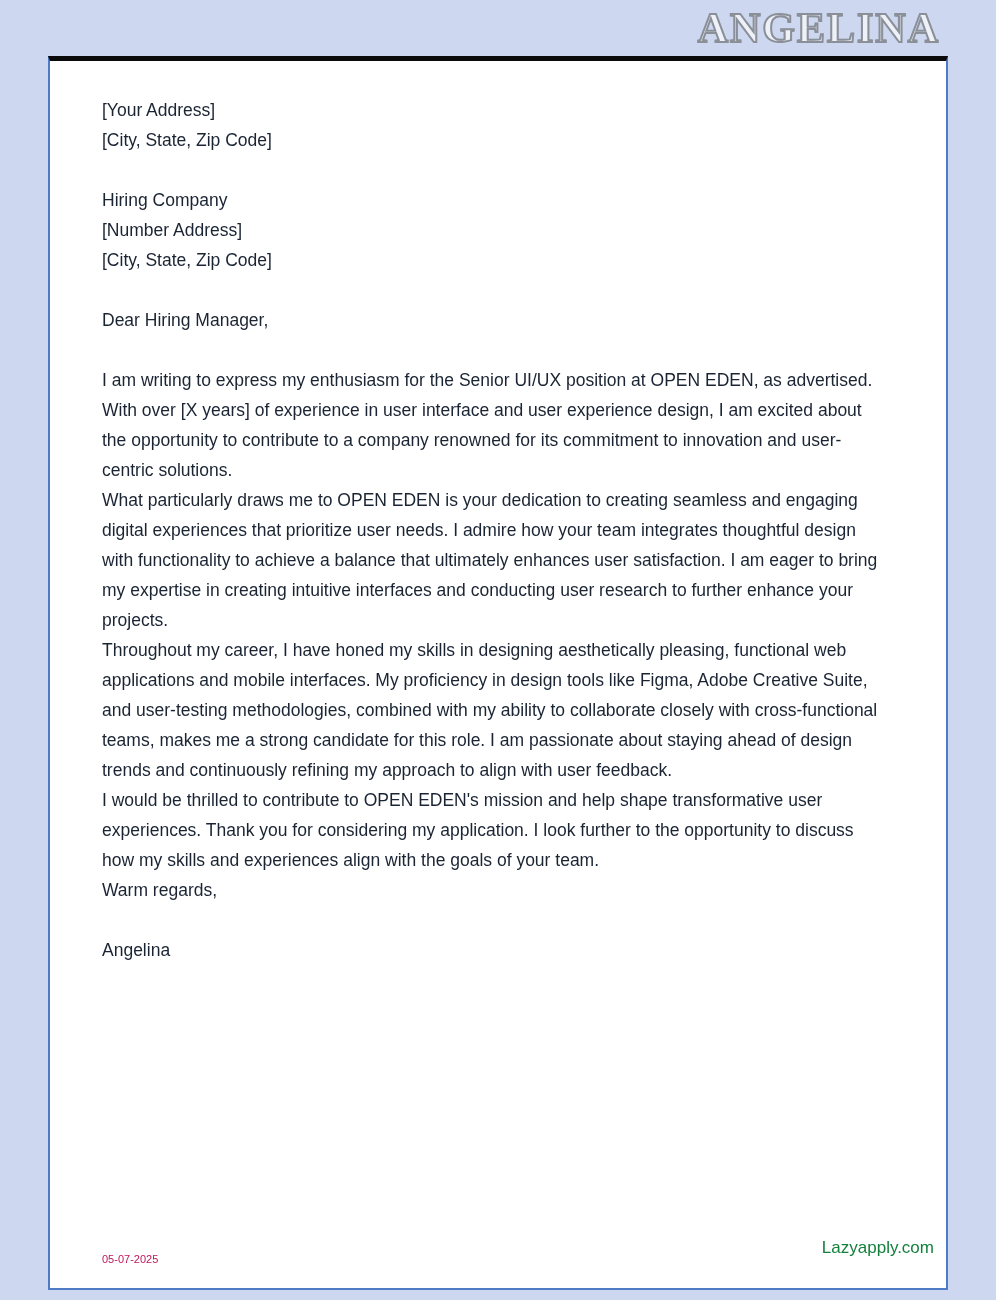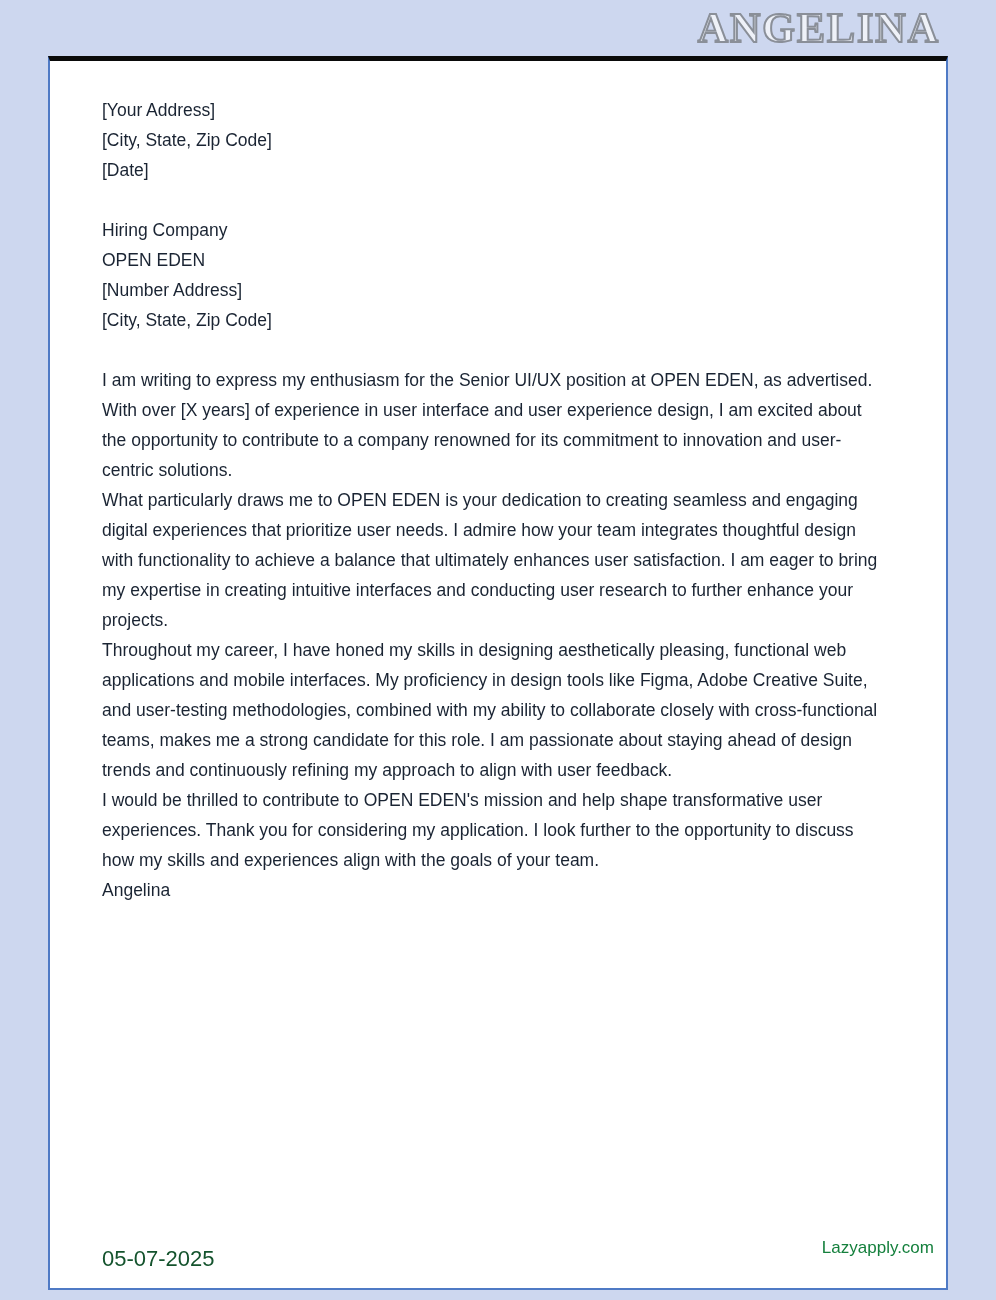--- a/index.html
+++ b/index.html
@@ -56,22 +56,22 @@
   }
 
   .block { margin-bottom: 30px; }
   .page p { margin: 0; }
   .para { margin-bottom: 30px; }
 
   .date {
     position: absolute;
     left: 52px;
     bottom: 14px;
-    color: #14532d;
-    font-size: 22px;
+    color: #be185d;
+    font-size: 11px;
   }
 
   .watermark {
     position: absolute;
     right: 12px;
     bottom: 25px;
     color: #15803d;
     font-size: 17px;
   }
 </style>
@@ -80,36 +80,40 @@
 
 <div class="header">
   <div class="brand">ANGELINA</div>
 </div>
 
 <div class="page">
 
   <div class="block">
     <p>[Your Address]</p>
     <p>[City, State, Zip Code]</p>
-    <p>[Date]</p>
   </div>
 
   <div class="block">
     <p>Hiring Company</p>
-    <p>OPEN EDEN</p>
     <p>[Number Address]</p>
     <p>[City, State, Zip Code]</p>
   </div>
 
+  <div class="block">
+    <p>Dear Hiring Manager,</p>
+  </div>
 
   <p class="para">I am writing to express my enthusiasm for the Senior UI/UX position at OPEN EDEN, as advertised. With over [X years] of experience in user interface and user experience design, I am excited about the opportunity to contribute to a company renowned for its commitment to innovation and user-centric solutions.</p>
   <p class="para">What particularly draws me to OPEN EDEN is your dedication to creating seamless and engaging digital experiences that prioritize user needs. I admire how your team integrates thoughtful design with functionality to achieve a balance that ultimately enhances user satisfaction. I am eager to bring my expertise in creating intuitive interfaces and conducting user research to further enhance your projects.</p>
   <p class="para">Throughout my career, I have honed my skills in designing aesthetically pleasing, functional web applications and mobile interfaces. My proficiency in design tools like Figma, Adobe Creative Suite, and user-testing methodologies, combined with my ability to collaborate closely with cross-functional teams, makes me a strong candidate for this role. I am passionate about staying ahead of design trends and continuously refining my approach to align with user feedback.</p>
   <p class="para">I would be thrilled to contribute to OPEN EDEN's mission and help shape transformative user experiences. Thank you for considering my application. I look further to the opportunity to discuss how my skills and experiences align with the goals of your team.</p>
 
+  <div class="block">
+    <p>Warm regards,</p>
+  </div>
 
   <div class="block">
     <p>Angelina</p>
   </div>
 
   <span class="date">05-07-2025</span>
   <span class="watermark">Lazyapply.com</span>
 
 </div>
 

